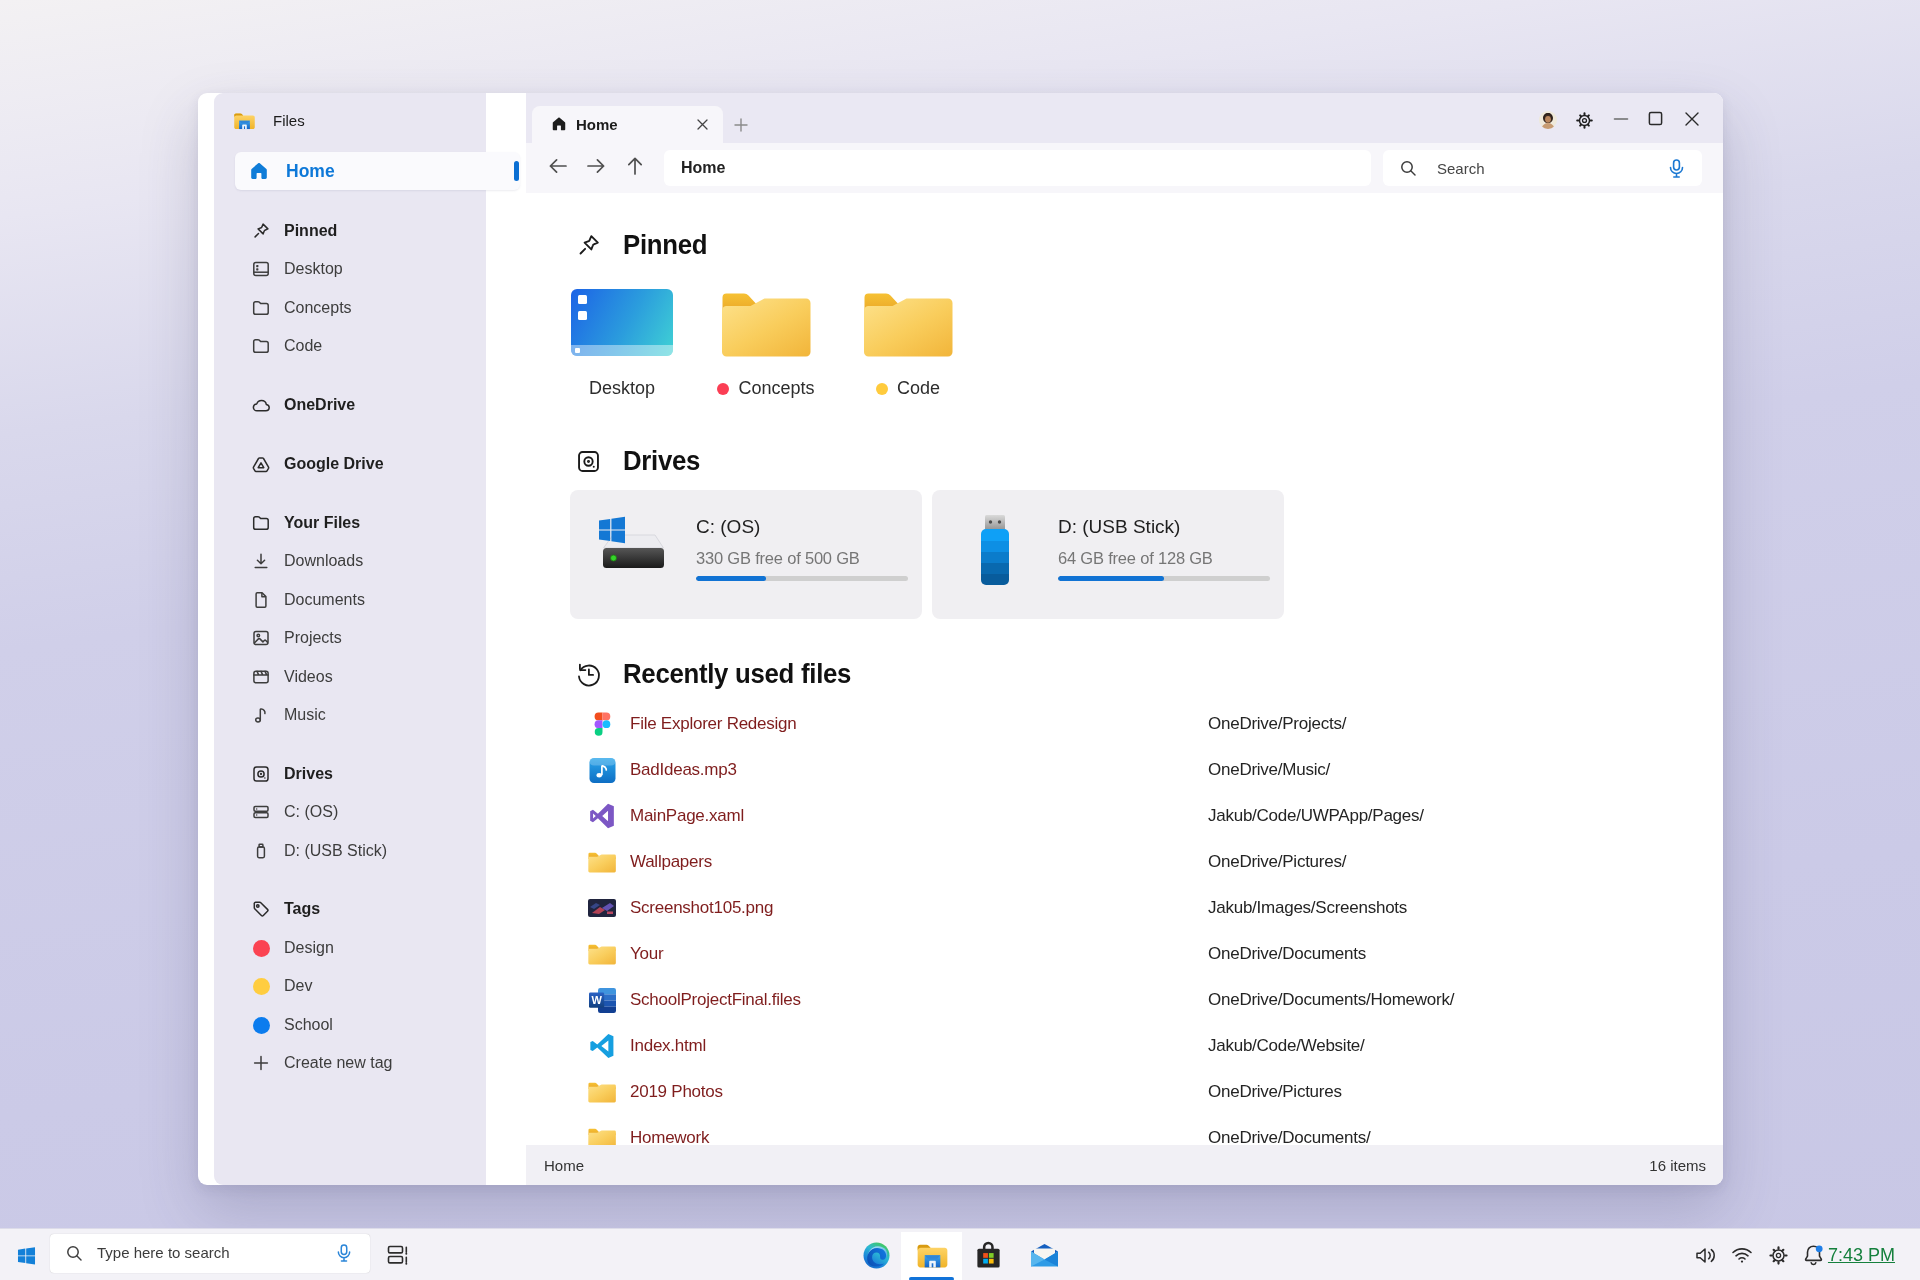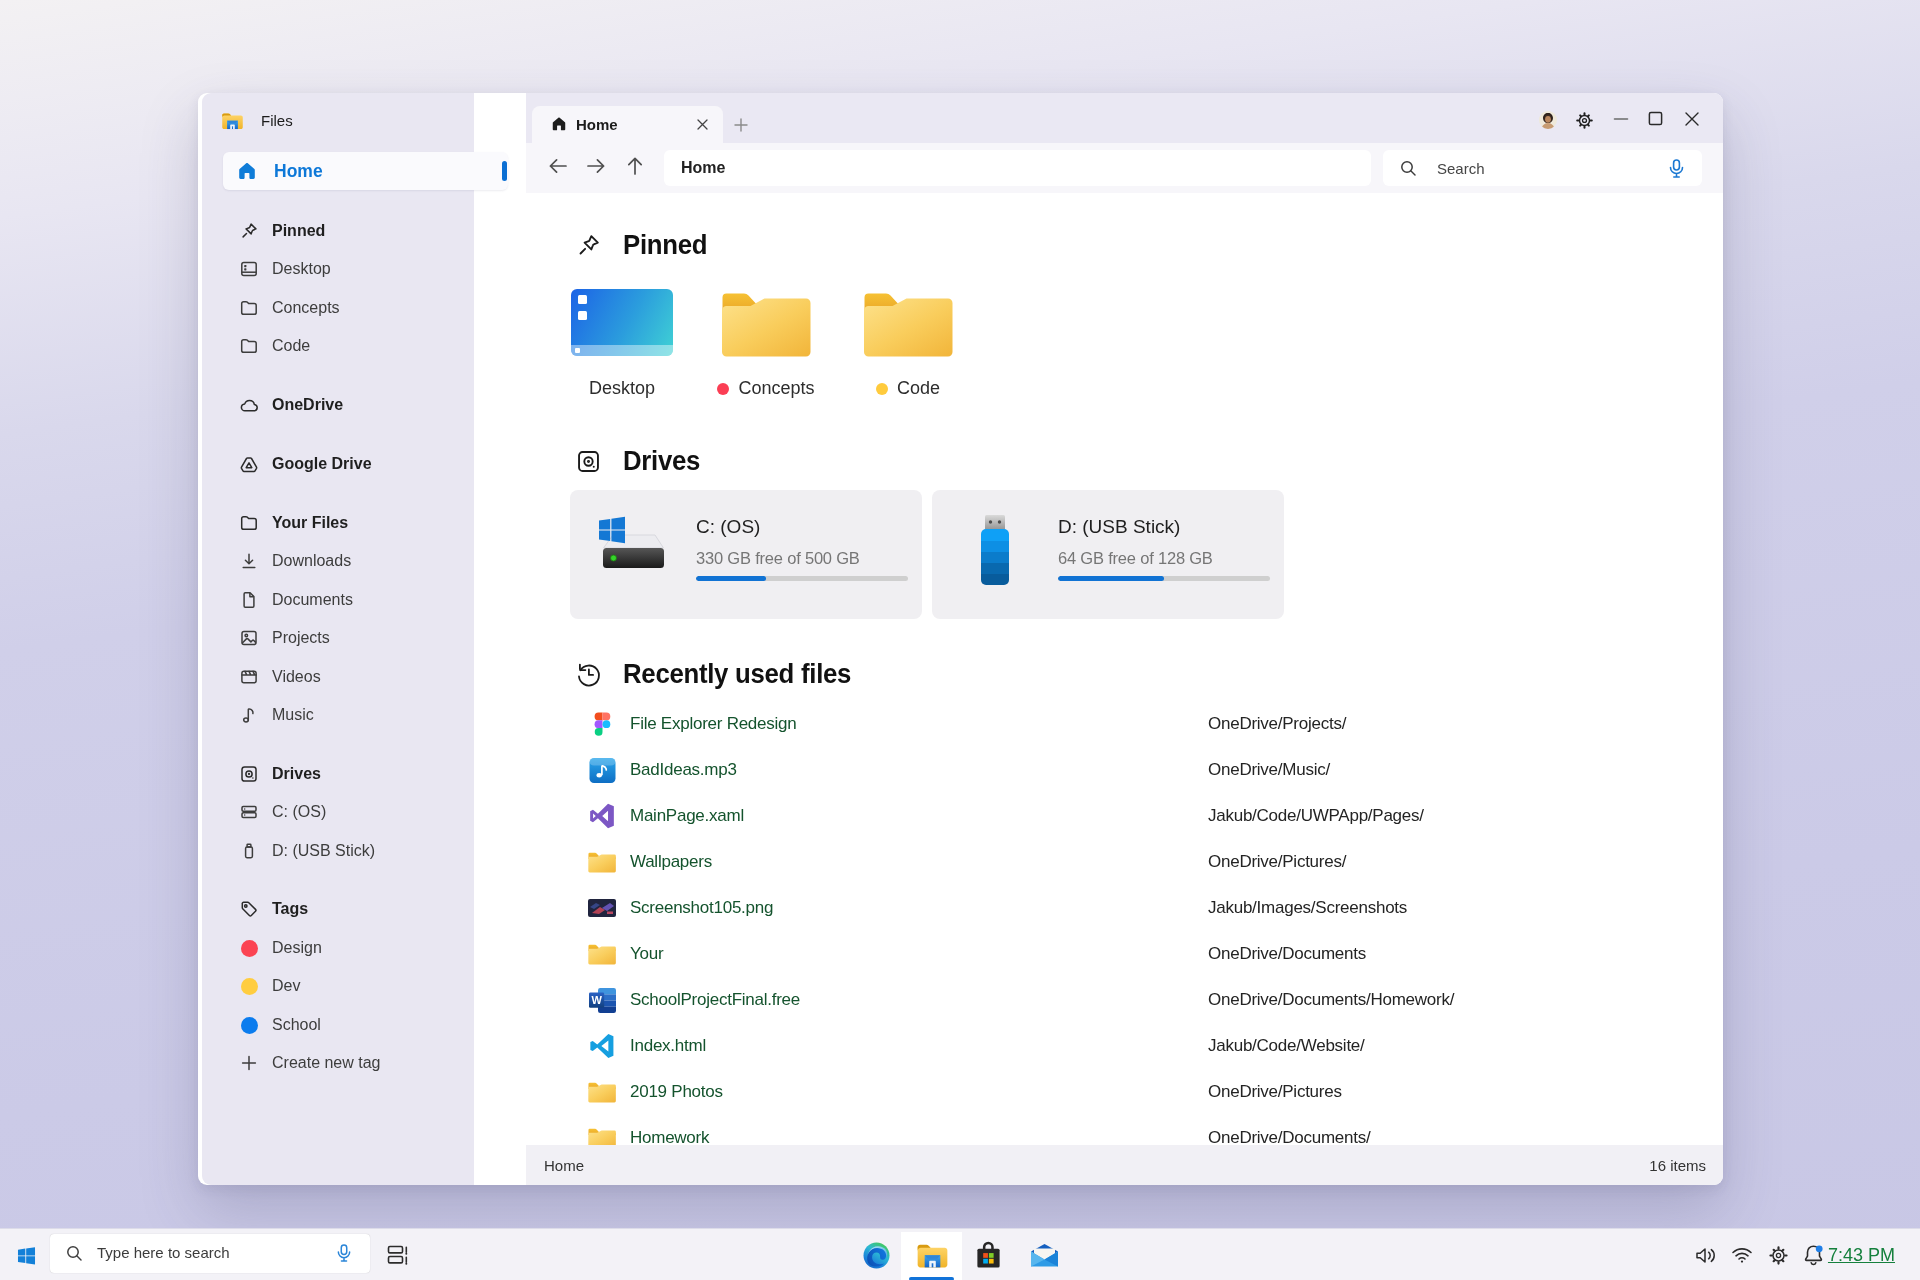--- a/index.html
+++ b/index.html
@@ -8,21 +8,21 @@
     background:
       linear-gradient(172deg, #f3f1f3 0%, #e8e6f2 14%, #d9d8ec 28%, #d0cfe9 42%, #cbcae7 72%, #c8c7e5 100%);
   }
   .window {
     position:absolute; left:198px; top:93px; width:1525px; height:1092px;
     border-radius:9px; background:#fff;
     box-shadow: 0 26px 58px rgba(58,58,100,.22), 0 4px 12px rgba(58,58,100,.10);
   }
   
   .sidebar {
-    position:absolute; left:4px; top:0; width:272px; height:100%;
+    position:absolute; left:16px; top:0; width:272px; height:100%;
     background:#e9e7f2; border-radius:9px 0 0 9px;
   }
   .appTitle { position:absolute; left:19px; top:9px; height:36px; display:flex; align-items:center; }
   .appTitle .txt { margin-left:17px; font-size:15px; color:#1b1b1b; }
   .homePill {
     position:absolute; left:21px; top:59px; width:285px; height:38px;
     background:#fafafd; border-radius:6px;
     box-shadow:0 1px 2px rgba(100,100,130,.12);
   }
   .homePill .bar { position:absolute; right:1px; top:9px; width:5px; height:20px; border-radius:3px; background:#0b6fd3; }
@@ -53,21 +53,21 @@
   .secHead .stitle { margin-left:21px; font-size:28px; font-weight:bold; color:#111; letter-spacing:-0.3px; transform:scaleX(.92); transform-origin:left center; }
   .tileLabel { position:absolute; font-size:18px; color:#2d2d2d; display:flex; align-items:center; justify-content:center; }
   .tileLabel .ldot { width:12px; height:12px; border-radius:50%; margin-right:9px; }
   .card { position:absolute; top:304px; width:352px; height:129px; background:#f0eff2; border-radius:8px; }
   .card .ctitle { position:absolute; left:126px; top:26px; font-size:19px; color:#1f1f1f; }
   .card .csub { position:absolute; left:126px; top:59px; font-size:16.5px; color:#767676; letter-spacing:-0.2px; }
   .card .cbar { position:absolute; left:126px; top:86px; width:212px; height:5px; border-radius:3px; background:#cfcfcf; overflow:hidden; }
   .card .cbar .fill { display:block; height:100%; background:#1173d4; border-radius:3px; }
   .frow { position:absolute; left:0; width:100%; height:46px; }
   .frow .fic { position:absolute; left:62px; top:50%; transform:translateY(-50%); width:28px; height:28px; display:flex; align-items:center; justify-content:center; }
-  .frow .fname { position:absolute; left:104px; top:50%; transform:translateY(-50%); font-size:17px; color:#14532d; letter-spacing:-0.25px; }
+  .frow .fname { position:absolute; left:104px; top:50%; transform:translateY(-50%); font-size:17px; color:#7f1d1d; letter-spacing:-0.25px; }
   .frow .fpath { position:absolute; left:682px; top:50%; transform:translateY(-50%); font-size:17px; color:#242424; letter-spacing:-0.25px; }
   .statusbar {
     position:absolute; left:0; bottom:0; width:100%; height:40px; background:#f1f0f5;
     border-radius:0 0 9px 0; display:flex; align-items:center; justify-content:space-between;
     font-size:15px; color:#333; padding:0 17px 0 18px;
   }
   
   .taskbar {
     position:absolute; left:0; top:1228px; width:1920px; height:52px;
     background:#f3f2f7; border-top:1px solid rgba(180,180,205,.35);
@@ -558,21 +558,21 @@
           <g clip-path="url(#wdoc)">
             <rect x="9" y="0" width="18" height="6.3" fill="#3f94de"></rect>
             <rect x="9" y="6.3" width="18" height="6.2" fill="#2c6fc8"></rect>
             <rect x="9" y="12.5" width="18" height="6.2" fill="#1c55b0"></rect>
             <rect x="9" y="18.7" width="18" height="6.3" fill="#123f92"></rect>
           </g>
           <rect x="0" y="4.6" width="15.2" height="15.2" rx="1.3" fill="url(#wordL)"></rect>
           <text x="7.6" y="16.4" text-anchor="middle" font-family="Liberation Sans, sans-serif" font-size="11" font-weight="bold" fill="#fff">W</text>
         </svg>
           </span>
-        <span class="fname">SchoolProjectFinal.free</span>
+        <span class="fname">SchoolProjectFinal.files</span>
           <span class="fpath">OneDrive/Documents/Homework/</span>
       </div>
       <div class="frow" style="top:830px">
         <span class="fic">
             <svg width="28" height="28" viewBox="0 0 26 26">
           <path d="M18.9 1.8 L23.6 3.9 V22.1 L18.9 24.2 L8.6 14.4 L4.4 17.7 L2.2 16.6 V9.4 L4.4 8.3 L8.6 11.6 Z M18.9 8 L12.4 13 L18.9 18 Z" fill="#169fe0" fill-rule="evenodd"></path>
         </svg>
           </span>
         <span class="fname">Index.html</span>
           <span class="fpath">Jakub/Code/Website/</span>

